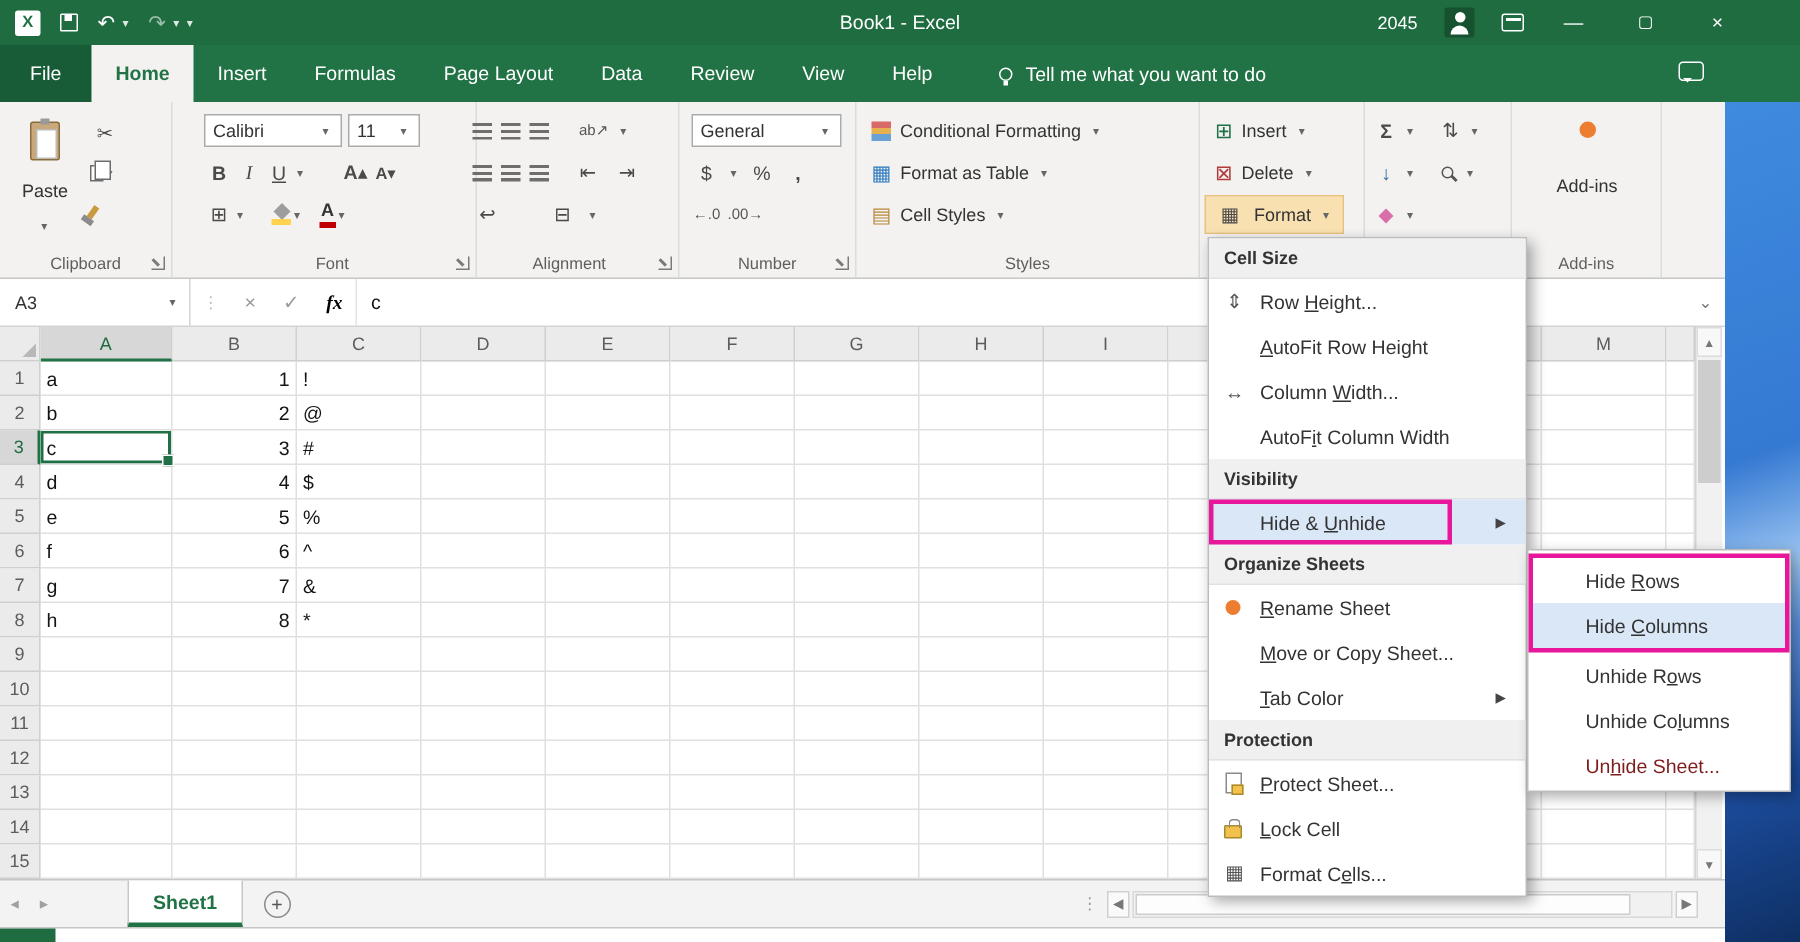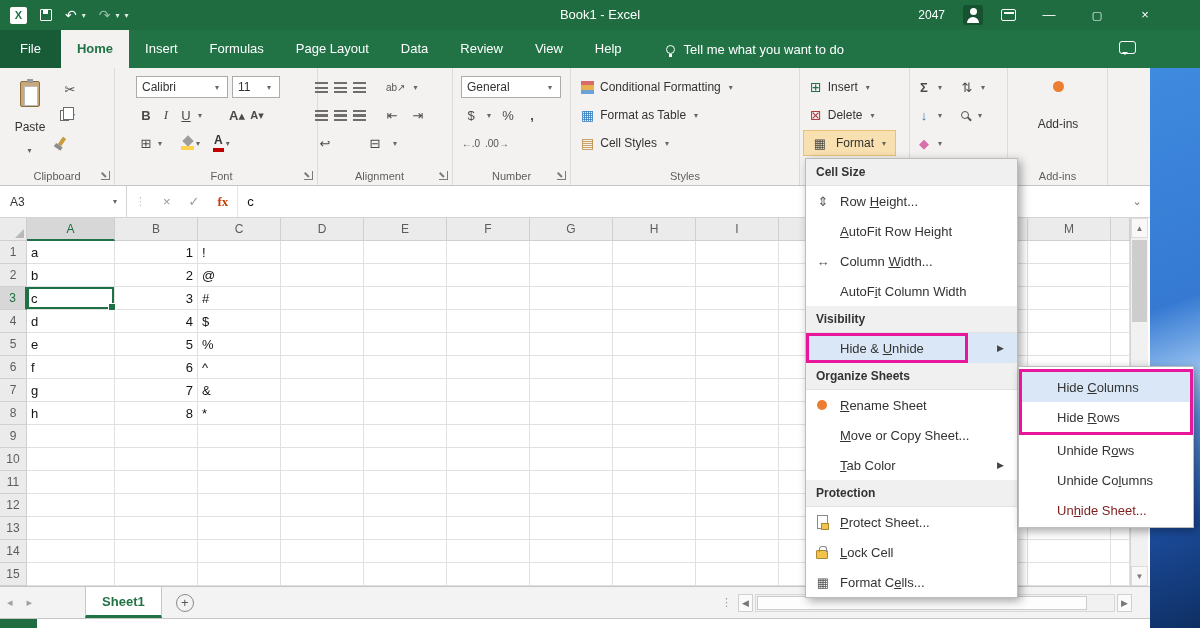--- a/index.html
+++ b/index.html
@@ -84,21 +84,21 @@
   .mag { width:8px; height:8px; border:1.5px solid #555; border-radius:50%; position:relative; }
   .mag::after { content:''; position:absolute; width:5px; height:1.5px; background:#555; transform:rotate(45deg); right:-4px; bottom:-1px; }
   .dot-big { width:11px; height:11px; border-radius:50%; background:#ed7d31; }
 
   
   .fbar { position:absolute; left:0; top:186px; width:1150px; height:32px; background:#fff; border-bottom:1px solid #d4d4d4; display:flex; align-items:center; z-index:4; }
   .namebox { width:127px; height:100%; border-right:1px solid #d4d4d4; display:flex; align-items:center; padding:0 6px 0 10px; font-size:12px; color:#333; }
   .namebox .dd2 { margin-left:auto; }
   .fgrip { color:#c0c0c0; font-size:11px; padding:0 8px; }
   .fico { color:#999; font-size:13px; padding:0 9px; }
-  .fx { font-family:"Liberation Serif",serif; color:#c2410c; font-weight:bold; }
+  .fx { font-style:italic; font-family:"Liberation Serif",serif; color:#000000; font-weight:bold; }
   .finput { flex:1; height:100%; border-left:1px solid #e4e4e4; display:flex; align-items:center; padding-left:9px; font-size:13px; color:#111; }
   .fexp { width:26px; text-align:center; color:#777; font-size:11px; }
 
   
   .grid { position:absolute; left:0; top:218px; width:1130px; height:368px; background:#fff; z-index:1; }
   .hrow,.grow { display:flex; }
   .ch { height:23px; background:#ebebeb; border-right:1px solid #cfcfcf; border-bottom:1px solid #cfcfcf; font-size:12px; color:#5c5c5c; display:flex; align-items:center; justify-content:center; }
   .ch.selh { background:#d7d7d7; color:#1e6c40; border-bottom:2px solid #217346; }
   .rh { width:27px; height:23px; background:#ebebeb; border-right:1px solid #cfcfcf; border-bottom:1px solid #cfcfcf; font-size:12px; color:#5c5c5c; display:flex; align-items:center; justify-content:center; }
   .rh.selh { background:#d7d7d7; color:#1e6c40; border-right:2px solid #217346; }
@@ -163,21 +163,21 @@
       <span class="app-ic"></span>
       <span class="save-ic"></span>
       <span class="g">↶</span>
         <span class="dd">▾</span>
       <span class="g dim">↷</span>
         <span class="dd">▾</span>
       <span class="dd">▾</span>
     </div>
     <div class="tb-title">Book1 - Excel</div>
     <div class="tb-right">
-      <span class="userlbl">2047</span>
+      <span class="userlbl">2045</span>
       <span class="avatar"></span>
       <span class="ropt-ic"></span>
       <span class="winbtn">—</span>
       <span class="winbtn max">▢</span>
       <span class="winbtn">×</span>
     </div>
   </div>
 
   <div class="tabrow">
     <div id="tabs" style="display:flex">
@@ -732,26 +732,26 @@
         <span class="lock-ic"></span>
         <span><u>L</u>ock Cell</span>
       </div>
       <div class="mi">
         <span class="ic">▦</span>
         <span>Format C<u>e</u>lls...</span>
       </div>
     </div>
   <div class="submenu" id="hide-submenu">
       <div class="pinkbox">
+        <div class="smi">
+          <span>Hide <u>R</u>ows</span>
+        </div>
         <div class="smi hl">
           <span>Hide <u>C</u>olumns</span>
         </div>
-        <div class="smi">
-          <span>Hide <u>R</u>ows</span>
-        </div>
       </div>
       <div class="smi">
         <span>Unhide R<u>o</u>ws</span>
       </div>
       <div class="smi">
         <span>Unhide Co<u>l</u>umns</span>
       </div>
       <div class="smi dis">
         <span>Un<u>h</u>ide Sheet...</span>
       </div>

